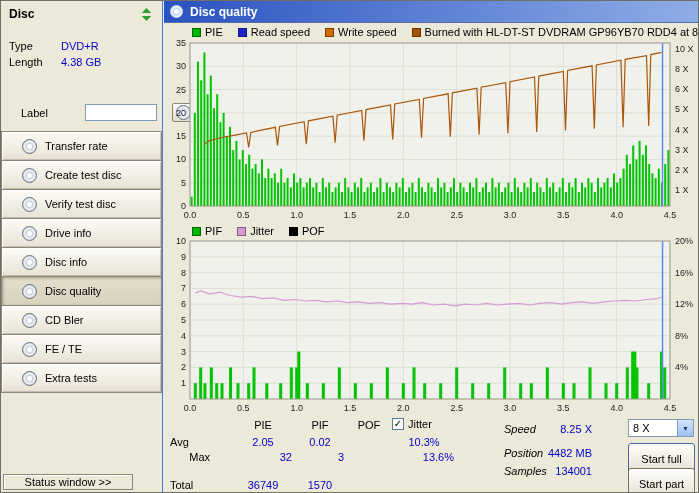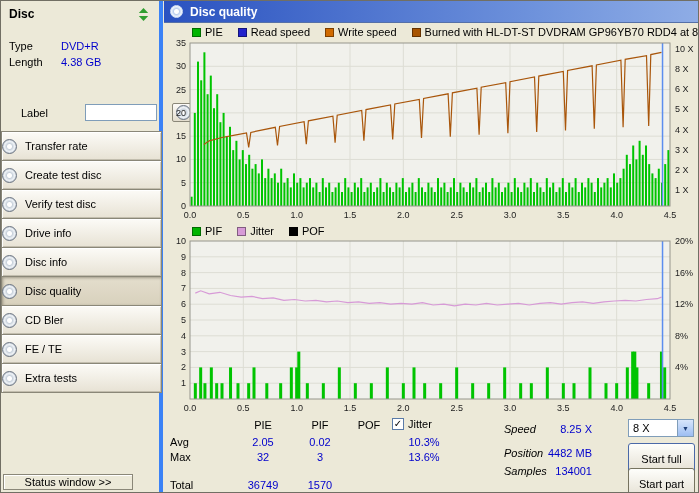--- a/index.html
+++ b/index.html
@@ -1,36 +1,36 @@
 <!DOCTYPE html>
 <html><head>
 <meta charset="utf-8">
 <style>
   *{margin:0;padding:0;box-sizing:border-box;}
   html,body{background:#d4d0c8;}
   body{font-family:"Liberation Sans",sans-serif;font-size:11px;color:#000;}
   .window{position:relative;width:699px;height:493px;background:#ece9d8;border:1px solid #716f64;overflow:hidden;}
 
   
-  .sidebar{position:absolute;left:0;top:0;width:162px;height:100%;border-right:4px solid #3b82f6;background:#ece9d8;}
+  .sidebar{position:absolute;left:0;top:0;width:162px;height:100%;border-right:1px solid #3b82f6;background:#ece9d8;}
   .sb-title{position:absolute;left:8px;top:6px;font-weight:bold;font-size:12px;}
   .sb-refresh{position:absolute;right:6px;top:4px;width:20px;height:19px;display:flex;align-items:center;justify-content:center;cursor:pointer;}
   .sb-info{position:absolute;top:37px;left:8px;right:2px;}
   .info-row{display:flex;height:16px;align-items:center;}
   .info-label{width:52px;}
   .info-value{color:#0000cc;white-space:nowrap;}
   .label-row{position:absolute;top:102px;left:8px;display:flex;align-items:center;gap:15px;margin-left:12px;}
   .label-row .info-label{width:49px;}
   .label-input{width:72px;height:17px;border:1px solid #7f9db9;background:#fff;font:inherit;padding:0 2px;}
   .label-btn{width:23px;height:19px;background:linear-gradient(#fcfbf8,#e3ddcd);border:1px solid #8a8778;border-radius:2px;display:flex;align-items:center;justify-content:center;padding:0;}
   .cd{width:15px;height:15px;border-radius:50%;flex:0 0 auto;
       background:radial-gradient(circle at 50% 50%, #ffffff 0 2px, #c9d2dc 3px, #eef2f6 5px, #aeb9c6 8px, #808c9c 100%);
       border:1px solid #6a7380;}
   .sb-nav{position:absolute;top:130px;left:0;width:161px;}
-  .nav-btn{height:30px;display:flex;align-items:center;gap:8px;padding-left:0;cursor:pointer;
+  .nav-btn{height:30px;display:flex;align-items:center;gap:8px;padding-left:20px;cursor:pointer;
       background:linear-gradient(#fcfbf7,#e7e2d4);
       border:1px solid #8a8778;margin-top:-1px;
       box-shadow:inset 1px 1px 0 rgba(255,255,255,.95), inset -1px -1px 0 rgba(125,120,104,.35);}
   .nav-btn:first-child{margin-top:0;}
   .nav-btn.selected{background:linear-gradient(#e4decd,#d8d1bd);box-shadow:inset 1px 1px 3px rgba(100,95,78,.55);}
   .status-btn{position:absolute;left:2px;bottom:2px;width:130px;height:16px;font:inherit;font-size:11px;
       background:#ece9d8;border:1px solid #8a8778;box-shadow:inset 1px 1px 0 #fff;text-align:center;padding:0;cursor:pointer;}
 
   
   .main{position:absolute;left:163px;top:0;width:536px;height:100%;}
@@ -49,21 +49,21 @@
   svg.chart text{font-family:"Liberation Sans",sans-serif;font-size:9px;fill:#222;}
 
   
   .stats{position:absolute;top:414px;left:0;width:536px;height:79px;}
   .stats .cell{position:absolute;}
   .c-lab{left:6px;width:40px;}
   .c-pie{left:70px;width:58px;text-align:center;}
   .c-pif{left:132px;width:48px;text-align:center;}
   .c-pof{left:184px;width:42px;text-align:center;}
   .c-jit{left:230px;width:60px;text-align:center;}
-  .r0{top:4px;}.r1{top:21px;}.r2{top:36px;}.r3{top:64px;}
+  .r0{top:4px;}.r1{top:21px;}.r2{top:36px;text-align:right;}.r3{top:64px;}
   .val{color:#0000cc;}
   .jit-h{left:228px;top:3px;display:flex;align-items:center;gap:4px;}
   .checkbox{width:12px;height:12px;border:1px solid #5a7ba8;background:#fff;font-size:10px;line-height:10px;text-align:center;cursor:pointer;}
   .r-lab{left:340px;font-style:italic;}
   .r-val{left:364px;width:64px;text-align:right;color:#0000cc;}
   .rowA{top:8px;}.rowB{top:32px;}.rowC{top:50px;}
   .speed-select{position:absolute;left:464px;top:4px;width:66px;height:18px;background:#fff;border:1px solid #7f9db9;display:flex;align-items:center;cursor:pointer;}
   .sel-text{flex:1;padding-left:4px;}
   .sel-arrow{width:16px;height:16px;background:linear-gradient(#d7e5fb,#9dbef2);border-left:1px solid #7f9db9;font-size:7px;display:flex;align-items:center;justify-content:center;color:#1d3d77;}
   .xp-btn{position:absolute;left:464px;width:67px;height:32px;font:inherit;font-size:11px;cursor:pointer;

